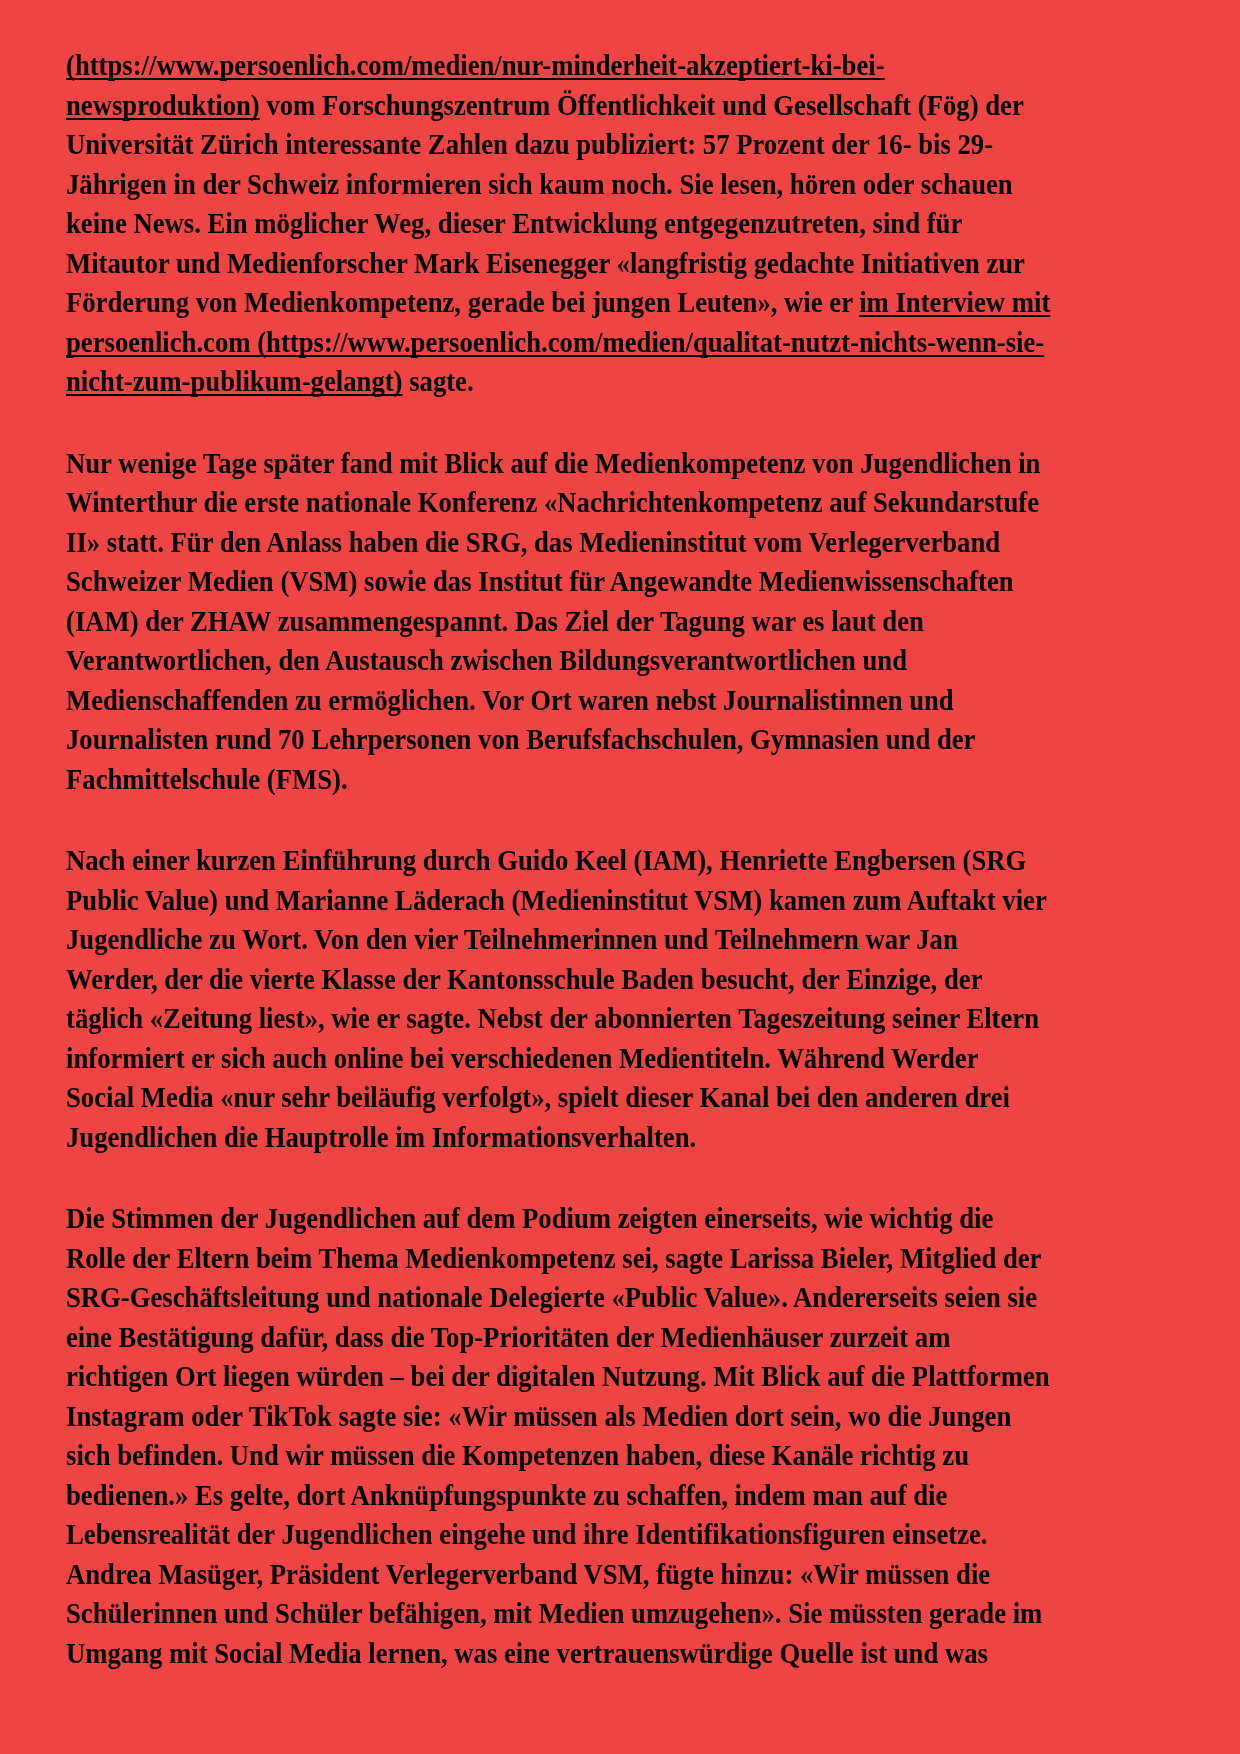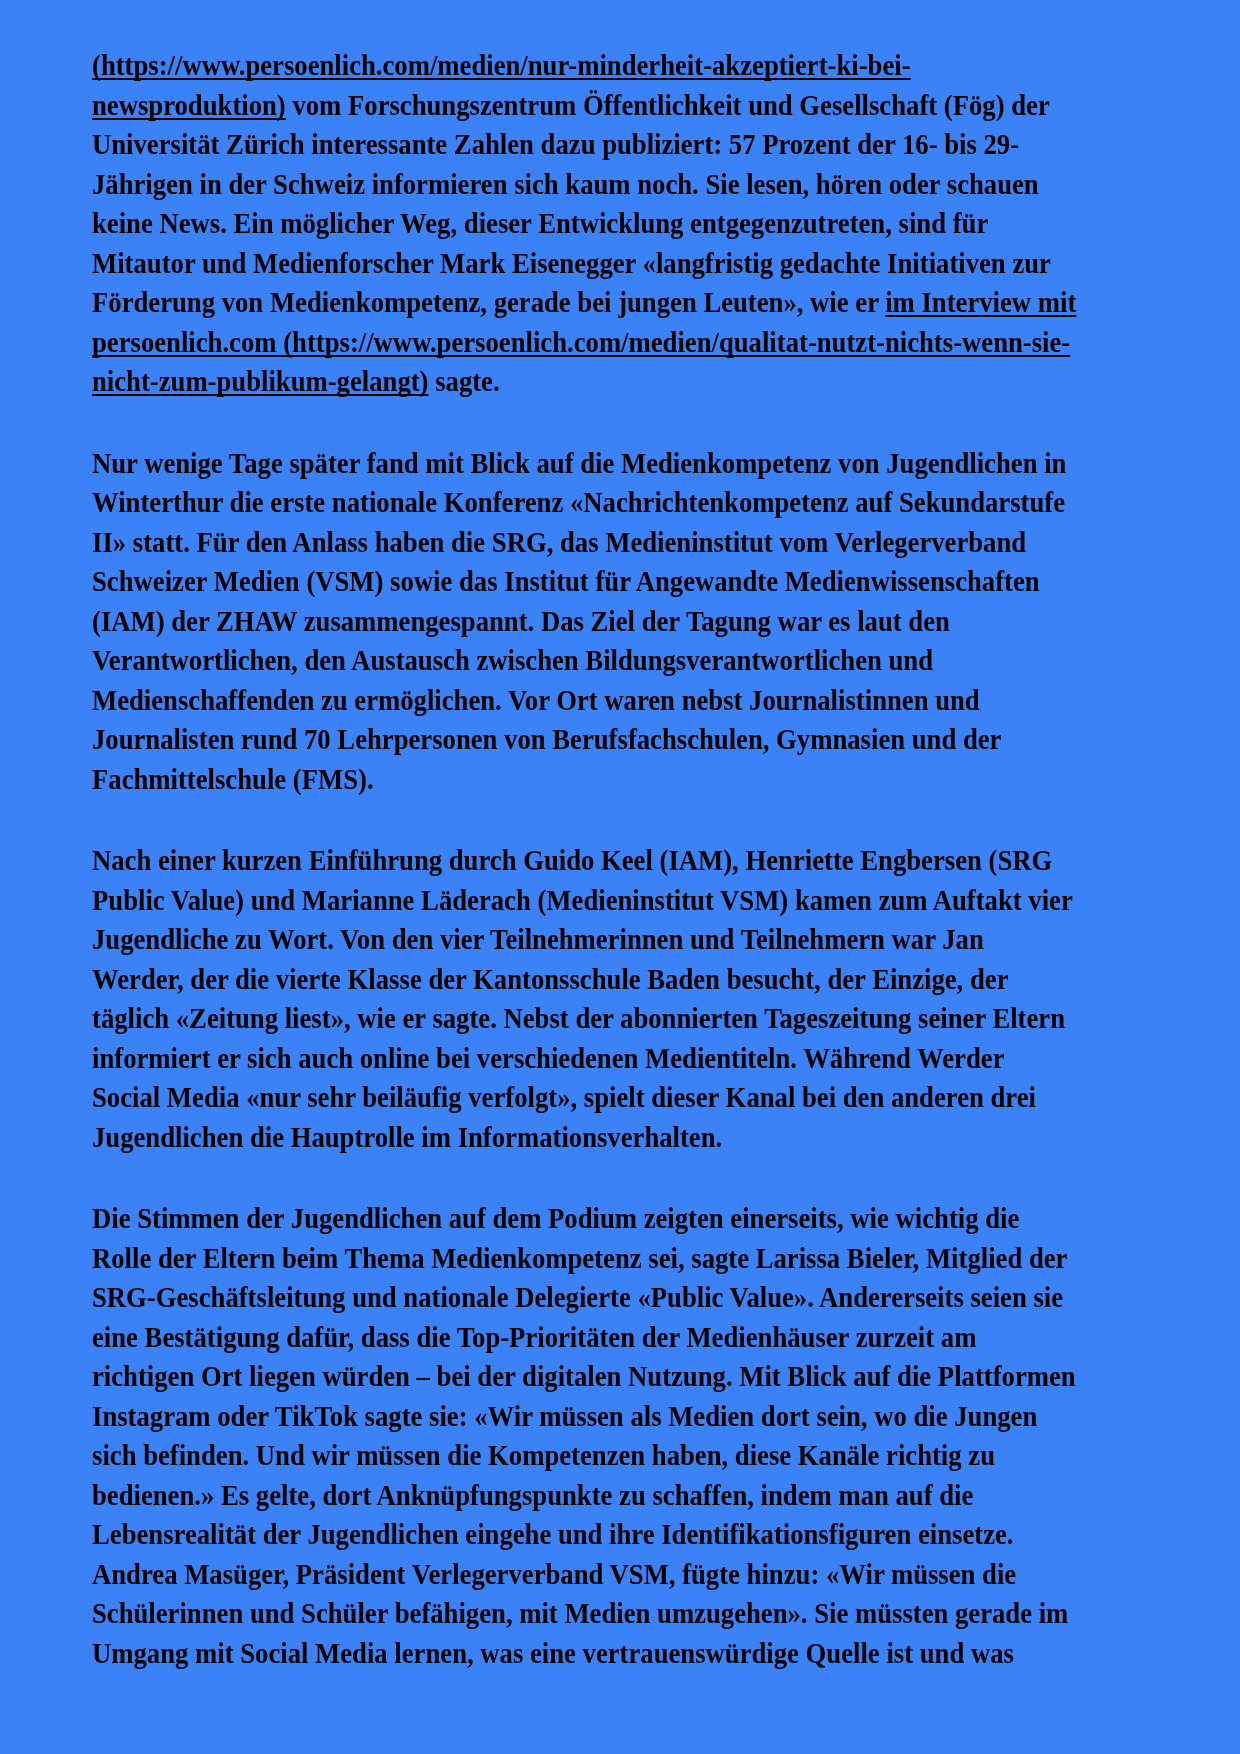--- a/index.html
+++ b/index.html
@@ -9,22 +9,22 @@
   }
   body {
     width: 1240px;
     height: 1754px;
     overflow: hidden;
   }
   .page {
     box-sizing: border-box;
     width: 1240px;
     height: 1754px;
-    padding: 46px 0 0 92px;
-    background: #3b82f6;
+    padding: 46px 0 0 66px;
+    background: #ef4444;
   }
   .doc {
     transform: scaleX(0.92);
     transform-origin: 0 0;
     color: #000000;
     font-family: "Liberation Serif", "DejaVu Serif", serif;
     font-weight: bold;
     font-size: 29px;
     line-height: 39.5px;
   }

